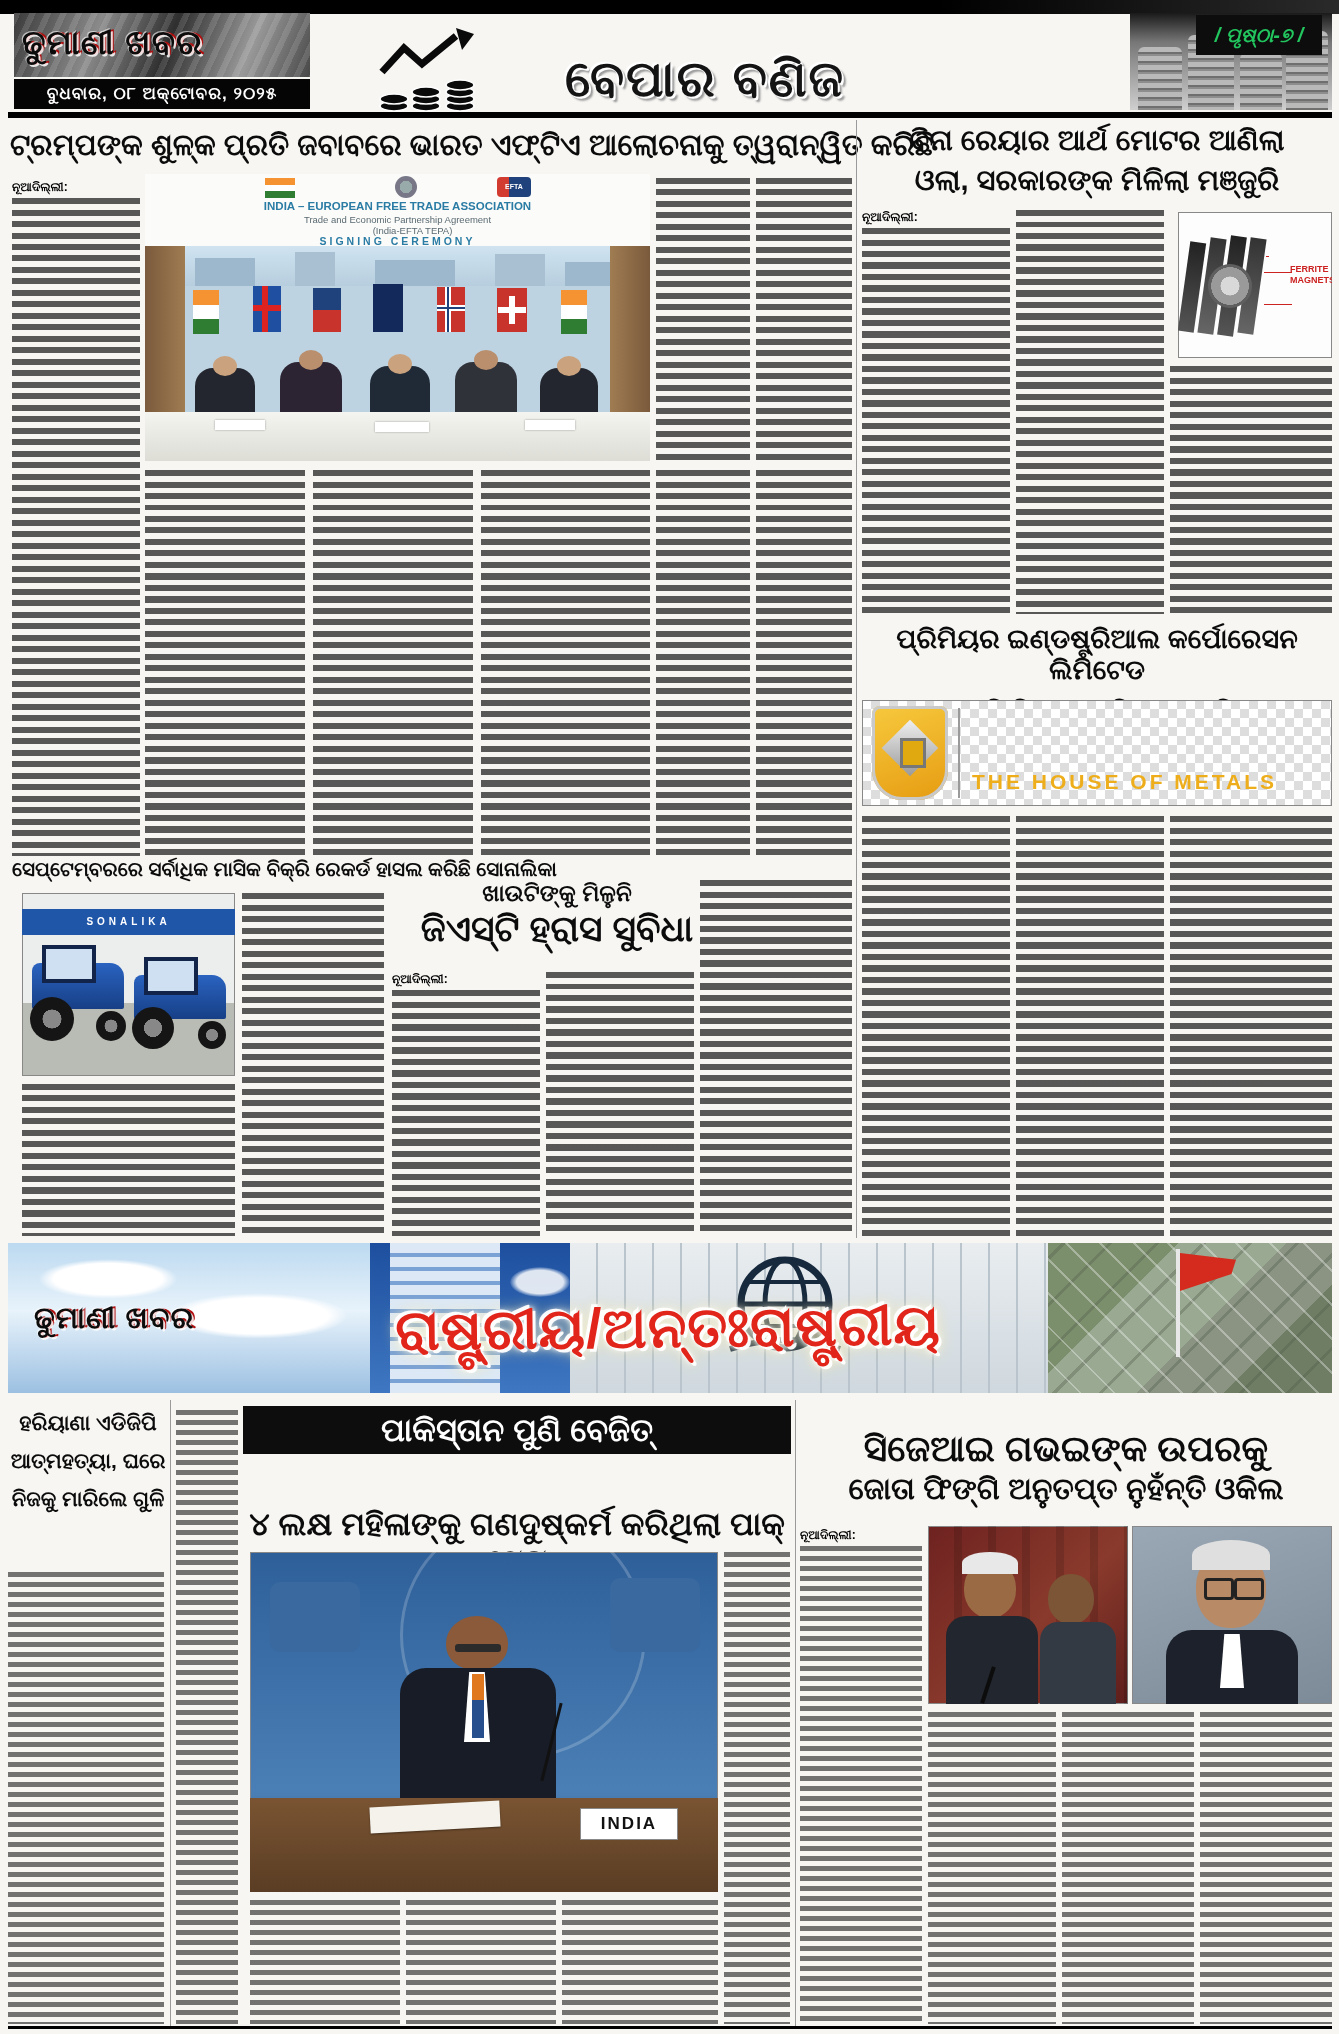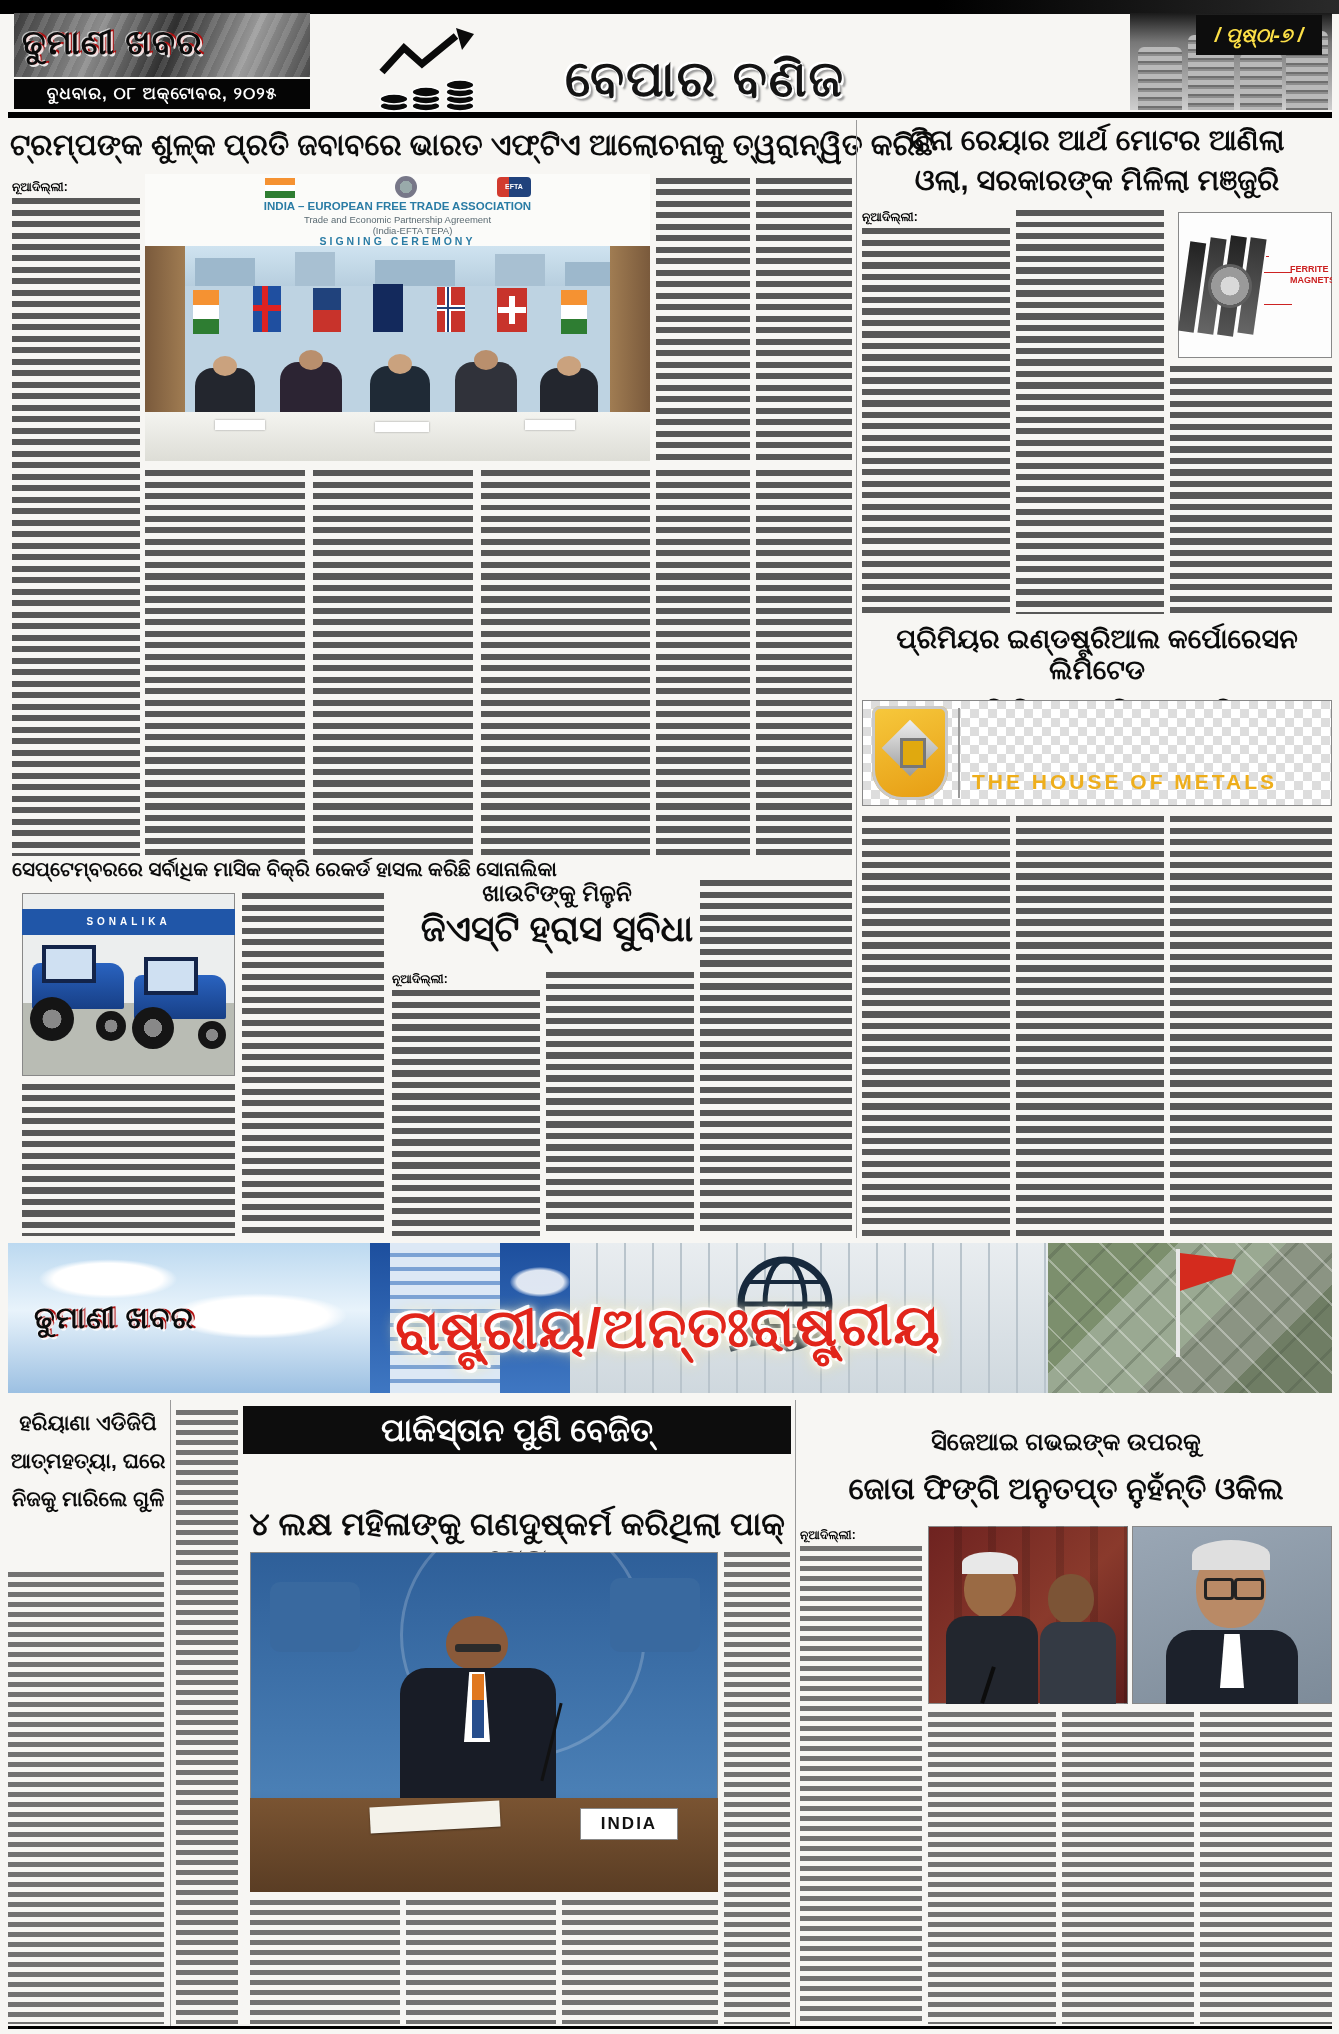--- a/index.html
+++ b/index.html
@@ -55,21 +55,21 @@
 </svg>
 
 <div class="ab sec-title ctr" style="left:470px;top:50px;width:470px;font-size:50px">ବେପାର ବଣିଜ</div>
 
 <div class="ab" style="left:1130px;top:13px;width:202px;height:97px;background:linear-gradient(180deg,#1a1a1a 0%,#777 30%,#cfcfcf 100%);overflow:hidden">
   <div class="ab coinstack" style="left:8px;top:34px;width:44px;height:63px"></div>
   <div class="ab coinstack" style="left:58px;top:22px;width:46px;height:75px"></div>
   <div class="ab coinstack" style="left:110px;top:40px;width:42px;height:57px"></div>
   <div class="ab coinstack" style="left:156px;top:18px;width:42px;height:79px"></div>
 </div>
-<div class="ab" style="left:1196px;top:15px;width:126px;height:40px;background:#0d0d0d;color:#fde047;font-size:20px;font-weight:700;line-height:40px;text-align:center;font-style:italic">/ ପୃଷ୍ଠା-୭ /</div>
+<div class="ab" style="left:1196px;top:15px;width:126px;height:40px;background:#0d0d0d;color:#22c55e;font-size:20px;font-weight:700;line-height:40px;text-align:center;font-style:italic">/ ପୃଷ୍ଠା-୭ /</div>
 
 <div class="ab rule" style="left:8px;top:112px;width:1324px;height:6px"></div>
 
 <div class="ab hl" style="left:10px;top:128px;width:844px;font-size:30px;white-space:nowrap;transform:scaleX(.98);transform-origin:left">ଟ୍ରମ୍ପଙ୍କ ଶୁଳ୍କ ପ୍ରତି ଜବାବରେ ଭାରତ ଏଫ୍‌ଟିଏ ଆଲୋଚନାକୁ ତ୍ୱରାନ୍ୱିତ କରିଛି</div>
 
 <div class="ab photoedge" style="left:145px;top:174px;width:505px;height:287px;background:#bed3e2;overflow:hidden">
   <div class="ab" style="left:0;top:0;width:505px;height:72px;background:#fbfbf9"></div>
   <div class="ab" style="left:120px;top:4px;width:30px;height:20px">
     <div style="height:7px;background:#f59232"></div>
       <div style="height:6px;background:#fff;border:0"></div>
@@ -263,21 +263,21 @@
   <div class="ab" style="left:330px;top:256px;width:96px;height:30px;background:#fff;border:1px solid #888;color:#111;font-size:17px;font-weight:800;text-align:center;line-height:30px;letter-spacing:2px">INDIA</div>
 </div>
 
 <div class="ab gk2" style="left:724px;top:1552px;width:66px;height:472px"></div>
 <div class="ab gk2" style="left:250px;top:1900px;width:150px;height:124px"></div>
 <div class="ab gk2" style="left:406px;top:1900px;width:150px;height:124px"></div>
 <div class="ab gk2" style="left:562px;top:1900px;width:156px;height:124px"></div>
 
 <div class="ab vline" style="left:795px;top:1400px;height:626px"></div>
 
-<div class="ab hl ctr" style="left:800px;top:1428px;width:532px;font-size:24px">ସିଜେଆଇ ଗଭଇଙ୍କ ଉପରକୁ</div>
+<div class="ab hl ctr" style="left:800px;top:1428px;width:532px;font-size:36px">ସିଜେଆଇ ଗଭଇଙ୍କ ଉପରକୁ</div>
 <div class="ab hl ctr" style="left:800px;top:1472px;width:532px;font-size:30px">ଜୋତା ଫିଙ୍ଗି ଅନୁତପ୍ତ ନୁହଁନ୍ତି ଓକିଲ</div>
 
 <div class="ab lead" style="left:800px;top:1528px;width:122px">ନୂଆଦିଲ୍ଲୀ:</div>
 <div class="ab gk2" style="left:800px;top:1546px;width:122px;height:478px"></div>
 
 <div class="ab photoedge" style="left:928px;top:1526px;width:200px;height:178px;background:linear-gradient(135deg,#6e2220,#8a3a2c 55%,#5d1d1b);overflow:hidden">
   <div class="ab" style="left:0;top:0;width:200px;height:178px;background:repeating-linear-gradient(90deg,transparent 0 26px,#00000022 26px 34px)"></div>
   <div class="ab" style="left:36px;top:34px;width:52px;height:58px;border-radius:48%;background:#9a6a44"></div>
   <div class="ab" style="left:34px;top:26px;width:56px;height:22px;border-radius:50% 50% 0 0;background:#e8e8e8"></div>
   <div class="ab" style="left:18px;top:90px;width:92px;height:88px;border-radius:20px 20px 0 0;background:#22262e"></div>

